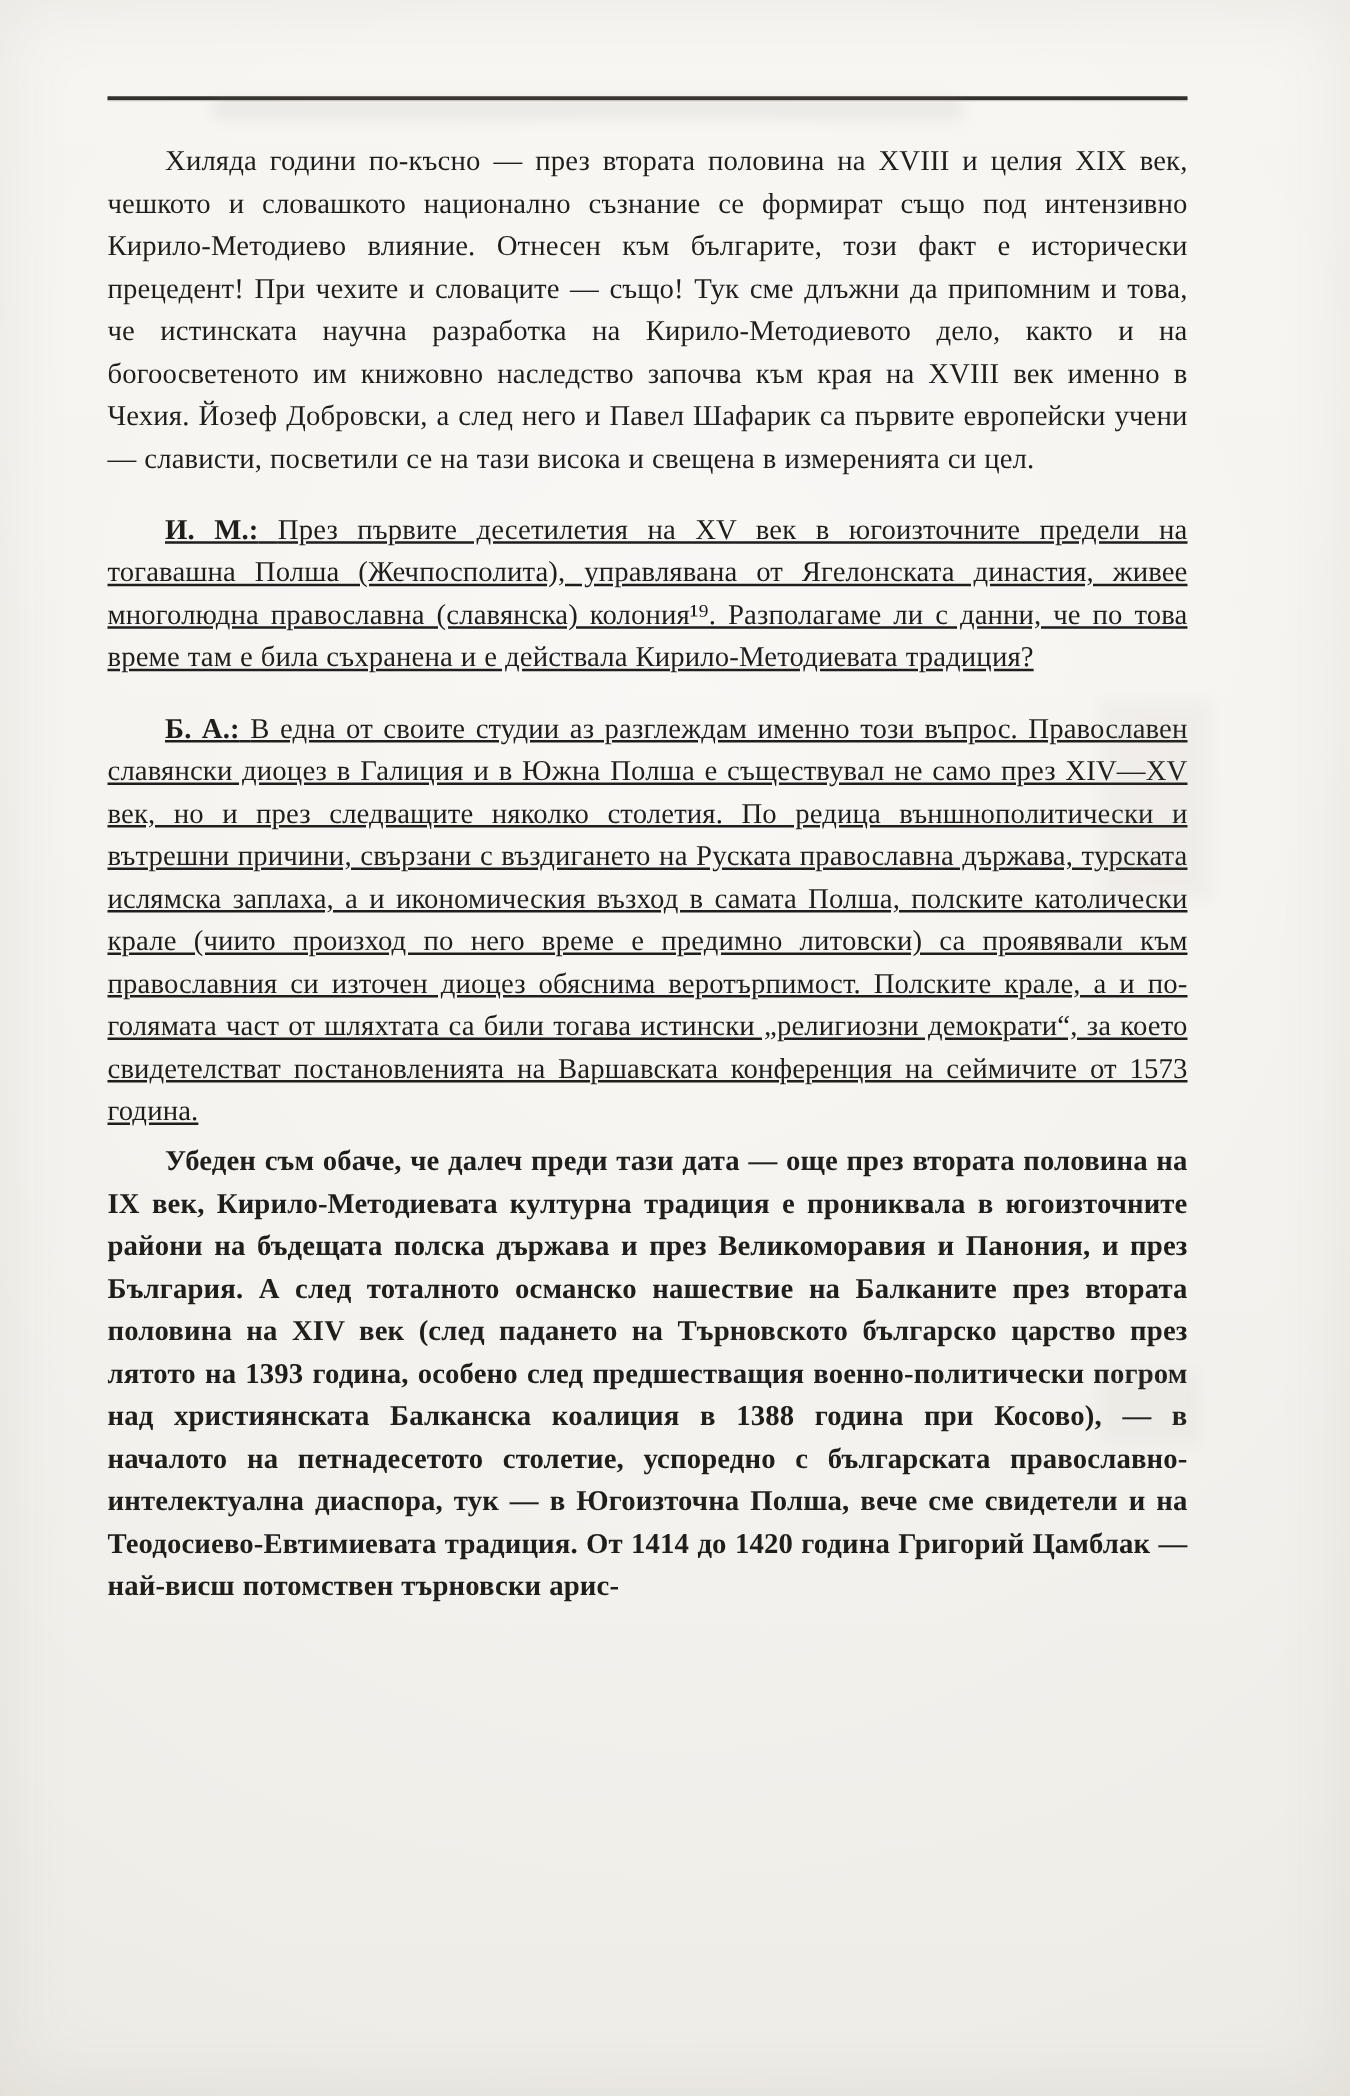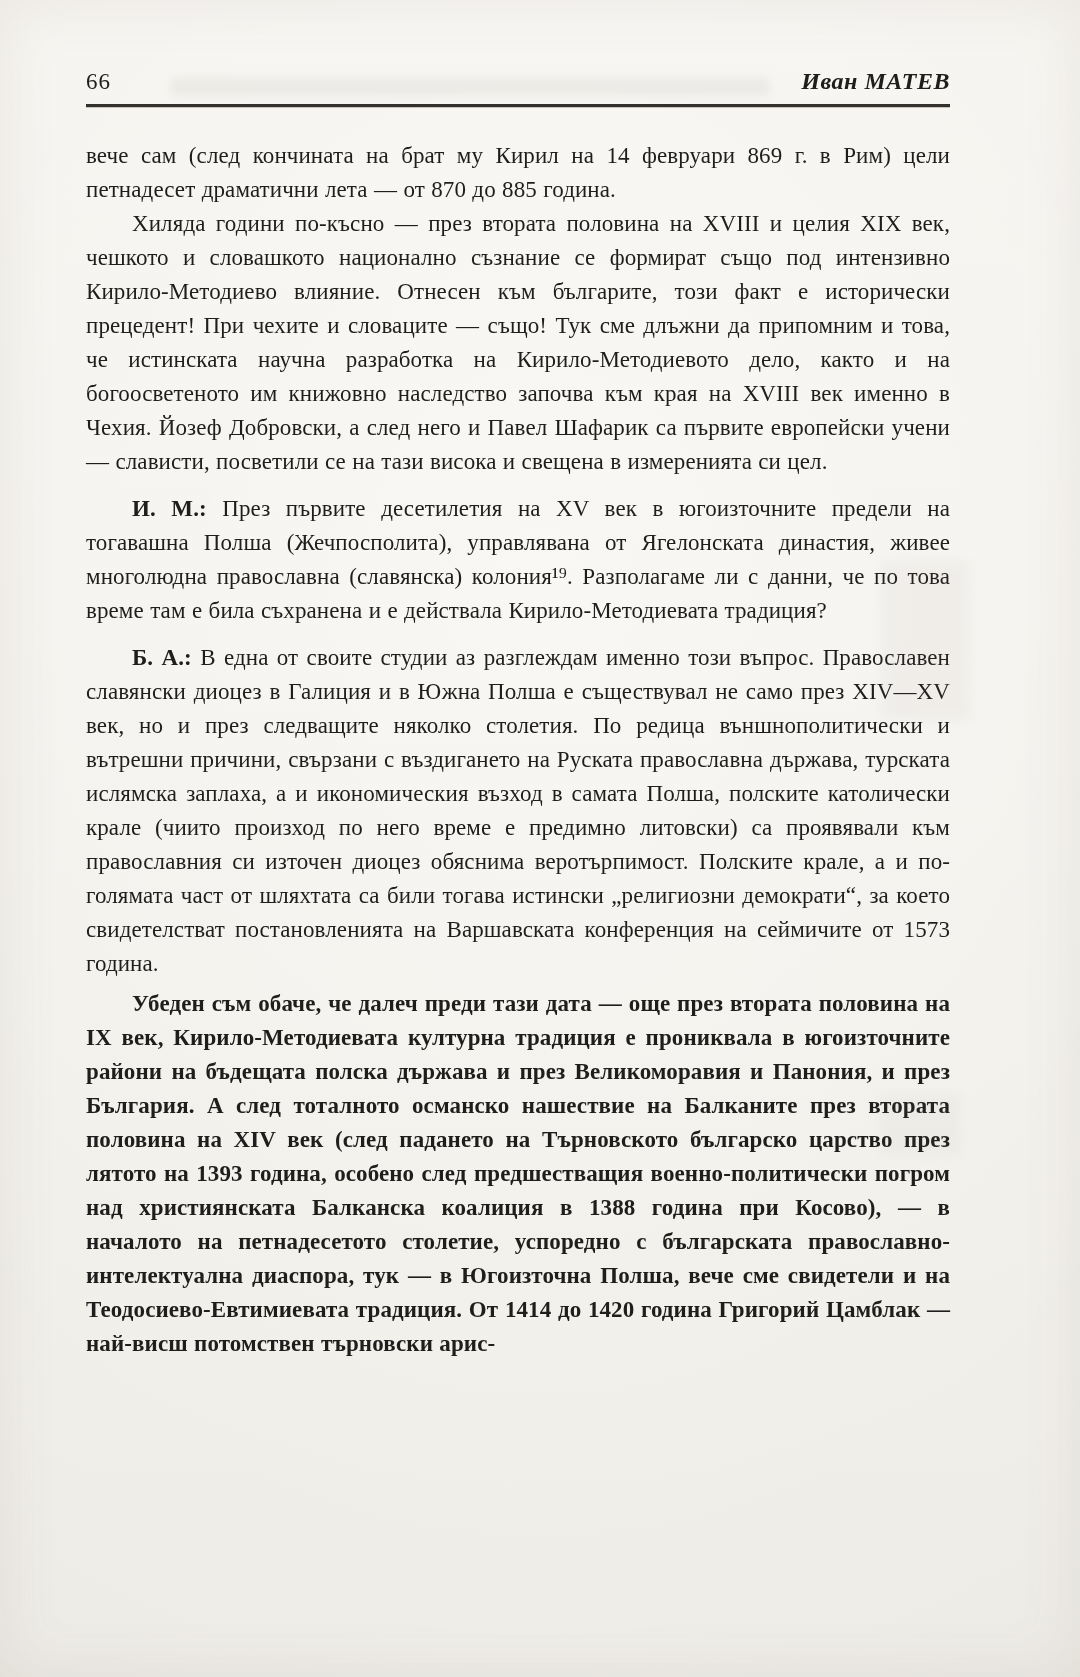--- a/index.html
+++ b/index.html
@@ -64,43 +64,38 @@
     line-height: 34px;
     text-align: justify;
     letter-spacing: 0.1px;
     word-spacing: 0.5px;
   }
   .body-text p {
     margin: 0;
     text-indent: 46px;
   }
   .body-text p.no-indent { text-indent: 0; }
-  .body-text p.gap-lg { margin-top: 13px; }
+  .body-text p.gap-lg { margin-top: 23px; text-decoration: underline; }
   .body-text p.gap-sm { margin-top: 6px; font-weight: bold; }
   .speaker { font-weight: bold; }
 </style>
 </head>
 <body>
 
 <div class="page">
 
   <div class="bleed-smudge bleed-header"></div>
   <div class="bleed-smudge bleed-mid"></div>
   <div class="bleed-smudge bleed-low"></div>
 
-  <header class="page-header">
-    <span class="page-number">66</span>
-    <span class="running-author">Иван МАТЕВ</span>
-  </header>
 
   <div class="header-rule"></div>
 
   <main class="body-text">
 
-    <p class="no-indent"><span>вече сам (след кончината на брат му Кирил на 14 февруари 869 г. в Рим) цели петнадесет драматични лета — от 870 до 885 година.</span></p>
 
     <p><span>Хиляда години по-късно — през втората половина на XVIII и целия XIX век, чешкото и словашкото национално съзнание се формират също под интензивно Кирило-Методиево влияние. Отнесен към българите, този факт е исторически прецедент! При чехите и словаците — също! Тук сме длъжни да припомним и това, че истинската научна разработка на Кирило-Методиевото дело, както и на богоосветеното им книжовно наследство започва към края на XVIII век именно в Чехия. Йозеф Добровски, а след него и Павел Шафарик са първите европейски учени — слависти, посветили се на тази висока и свещена в измеренията си цел.</span></p>
 
     <p class="gap-lg"><b class="speaker">И. М.:</b> <span>През първите десетилетия на XV век в югоизточните предели на тогавашна Полша (Жечпосполита), управлявана от Ягелонската династия, живее многолюдна православна (славянска) колония¹⁹. Разполагаме ли с данни, че по това време там е била съхранена и е действала Кирило-Методиевата традиция?</span></p>
 
     <p class="gap-lg"><b class="speaker">Б. А.:</b> <span>В една от своите студии аз разглеждам именно този въпрос. Православен славянски диоцез в Галиция и в Южна Полша е съществувал не само през XIV—XV век, но и през следващите няколко столетия. По редица външнополитически и вътрешни причини, свързани с въздигането на Руската православна държава, турската ислямска заплаха, а и икономическия възход в самата Полша, полските католически крале (чиито произход по него време е предимно литовски) са проявявали към православния си източен диоцез обяснима веротърпимост. Полските крале, а и по-голямата част от шляхтата са били тогава истински „религиозни демократи“, за което свидетелстват постановленията на Варшавската конференция на сеймичите от 1573 година.</span></p>
 
     <p class="gap-sm"><span>Убеден съм обаче, че далеч преди тази дата — още през втората половина на IX век, Кирило-Методиевата културна традиция е прониквала в югоизточните райони на бъдещата полска държава и през Великоморавия и Панония, и през България. А след тоталното османско нашествие на Балканите през втората половина на XIV век (след падането на Търновското българско царство през лятото на 1393 година, особено след предшестващия военно-политически погром над християнската Балканска коалиция в 1388 година при Косово), — в началото на петнадесетото столетие, успоредно с българската православно-интелектуална диаспора, тук — в Югоизточна Полша, вече сме свидетели и на Теодосиево-Евтимиевата традиция. От 1414 до 1420 година Григорий Цамблак — най-висш потомствен търновски арис-</span></p>
 
   </main>

